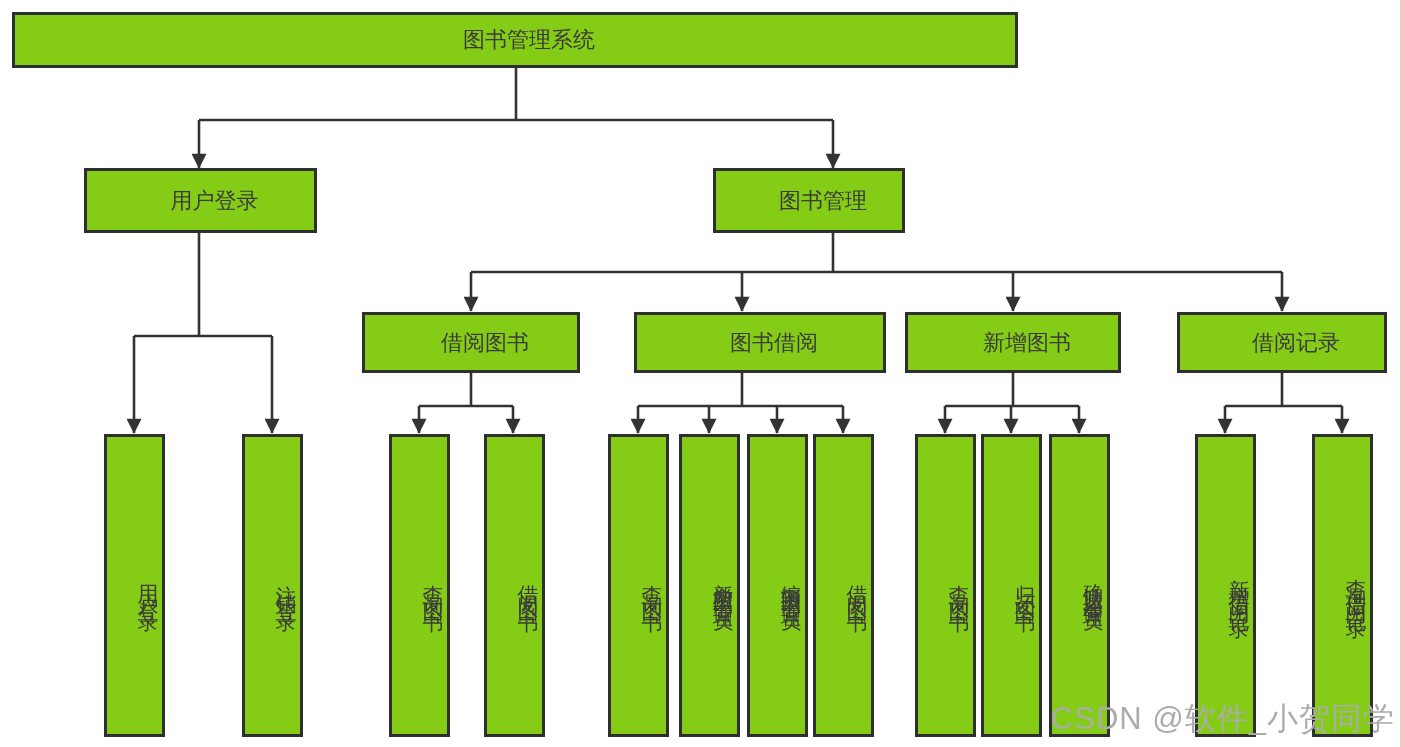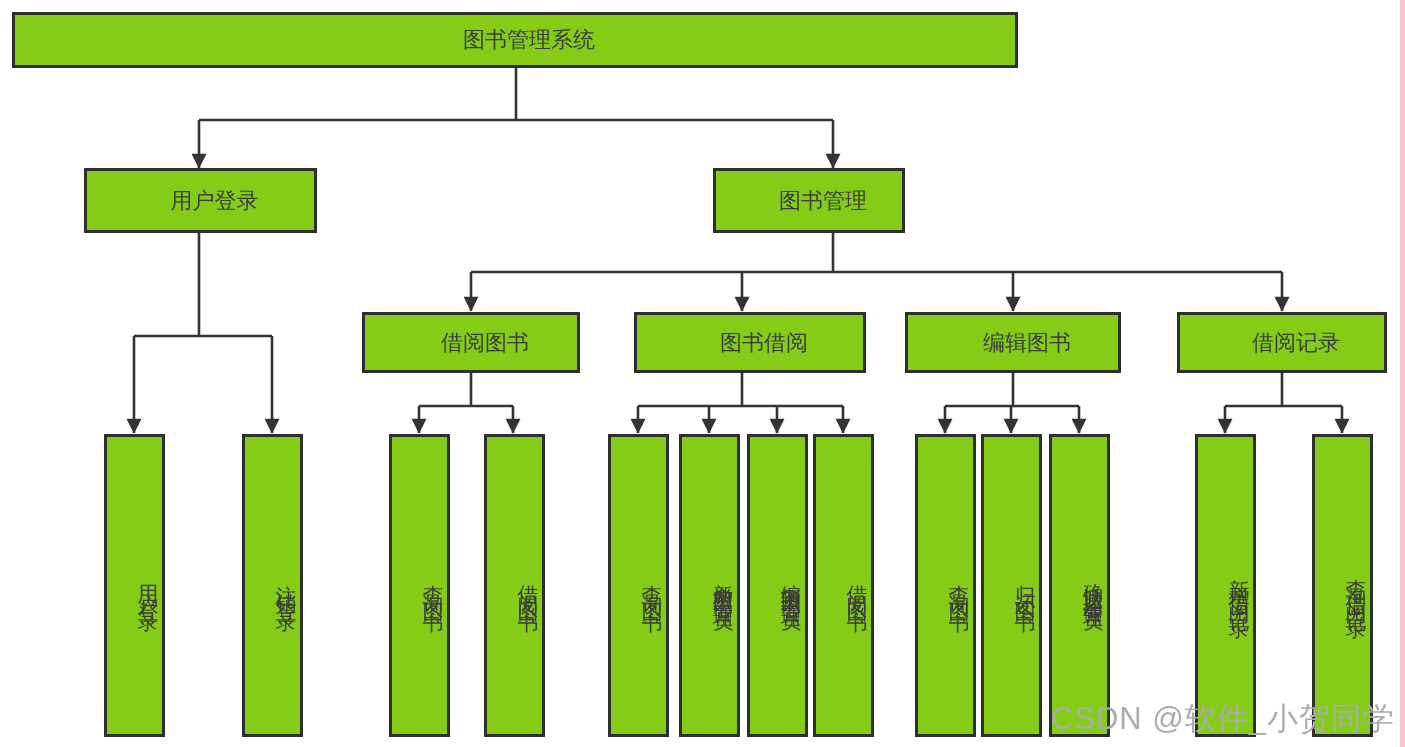--- a/index.html
+++ b/index.html
@@ -46,21 +46,21 @@
     position: absolute;
     right: 0; top: 0;
     width: 5px; height: 100%;
     background: #f3c9c9;
   }
   
   #n-root        { left: 12px;   top: 12px;  width: 1006px; height: 56px; }
   #n-userlogin   { left: 84px;   top: 168px; width: 233px;  height: 65px; }
   #n-bookmgmt    { left: 713px;  top: 168px; width: 192px;  height: 65px; }
   #n-rec         { left: 362px;  top: 312px; width: 218px;  height: 61px; }
-  #n-borrow      { left: 634px;  top: 312px; width: 232px;  height: 61px; }
+  #n-borrow      { left: 634px;  top: 312px; width: 252px;  height: 61px; }
   #n-current     { left: 905px;  top: 312px; width: 216px;  height: 61px; }
   #n-record      { left: 1177px; top: 312px; width: 210px;  height: 61px; }
   .box.v         { top: 434px; width: 61px; height: 303px; }
   #v-login   { left: 104px; }
   #v-logout  { left: 242px; }
   #v-recq    { left: 389px; }
   #v-recb    { left: 484px; }
   #v-borq    { left: 608px; }
   #v-boradd  { left: 679px; }
   #v-boredit { left: 747px; }
@@ -125,21 +125,21 @@
     <span>图书管理</span>
   </div>
 
   <div class="box" id="n-rec">
     <span>借阅图书</span>
   </div>
   <div class="box" id="n-borrow">
     <span>图书借阅</span>
   </div>
   <div class="box" id="n-current">
-    <span>编辑图书</span>
+    <span>新增图书</span>
   </div>
   <div class="box" id="n-record">
     <span>借阅记录</span>
   </div>
 
   <div class="box v" id="v-login">
     <span>用户登录</span>
   </div>
   <div class="box v" id="v-logout">
     <span>注销登录</span>

